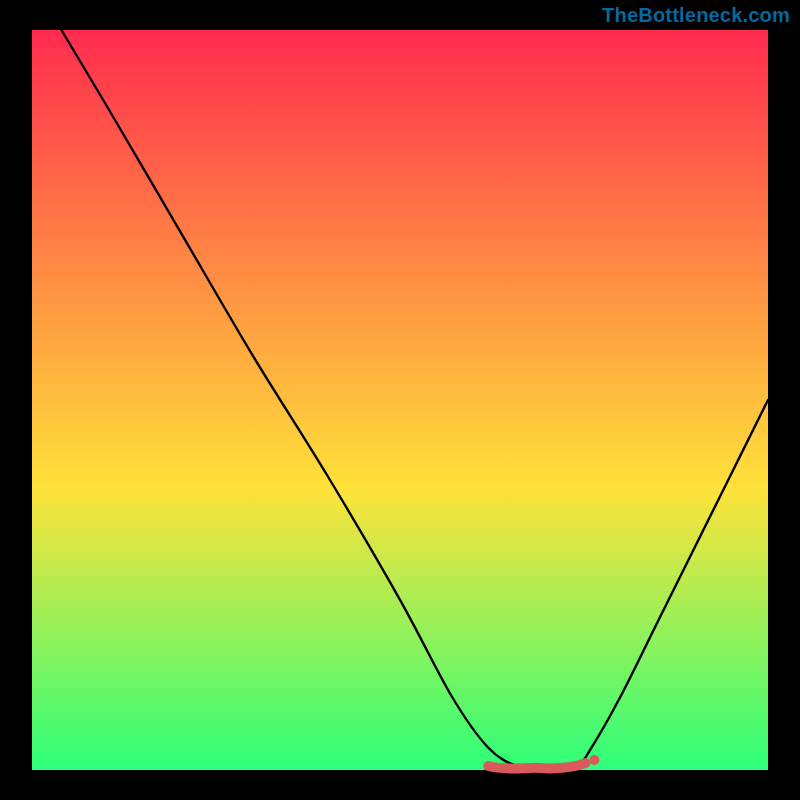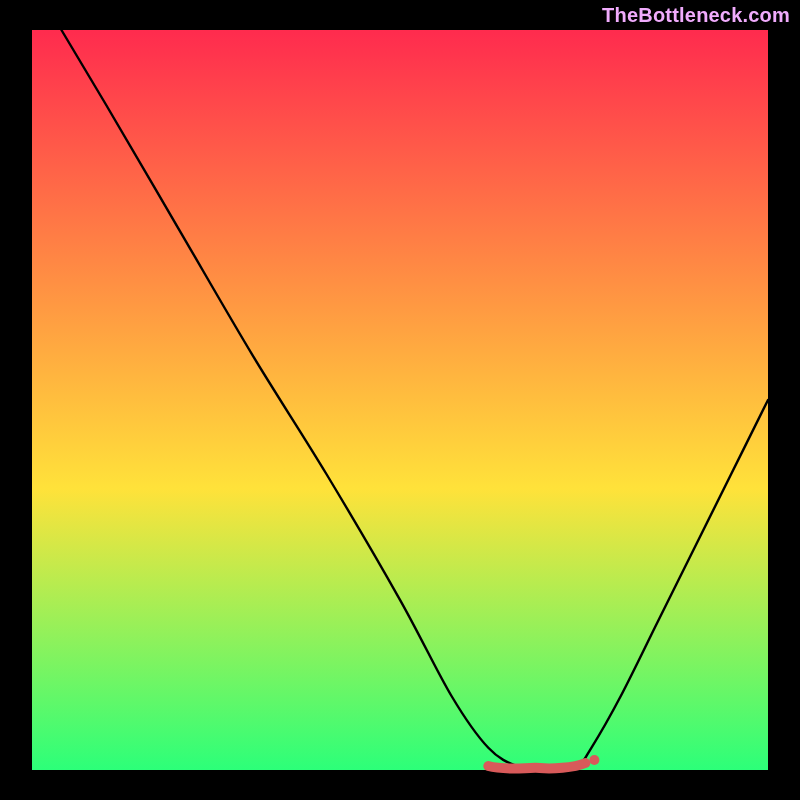--- a/index.html
+++ b/index.html
@@ -20,21 +20,21 @@
     top: 0;
     left: 0;
   }
   .watermark {
     position: absolute;
     top: 4px;
     right: 10px;
     font-family: Arial, Helvetica, sans-serif;
     font-size: 20px;
     font-weight: 600;
-    color: #f0abfc;
+    color: #0369a1;
     letter-spacing: 0.2px;
   }
 </style>
 </head>
 <body>
 
 <div class="stage">
 
   <svg id="chart-svg" width="800" height="800" viewBox="0 0 800 800">
     <defs>

